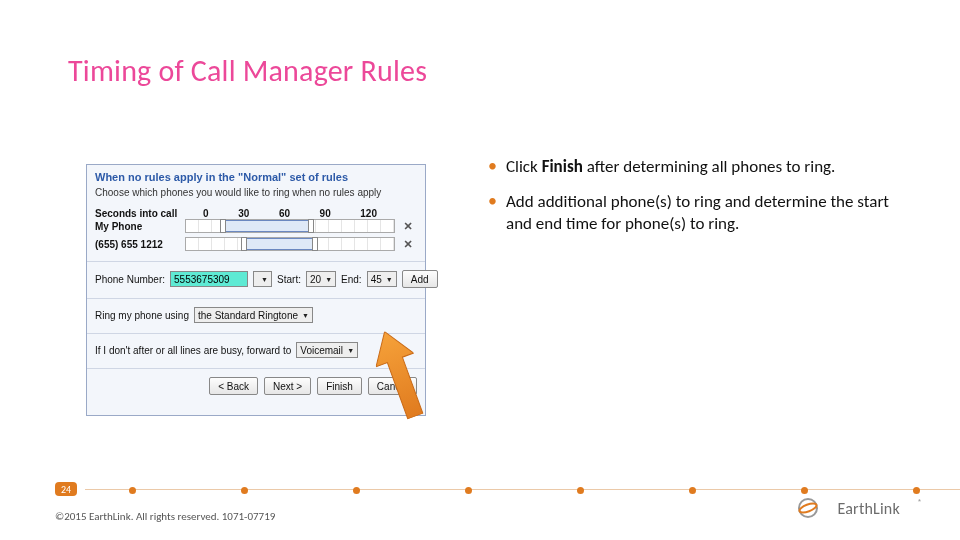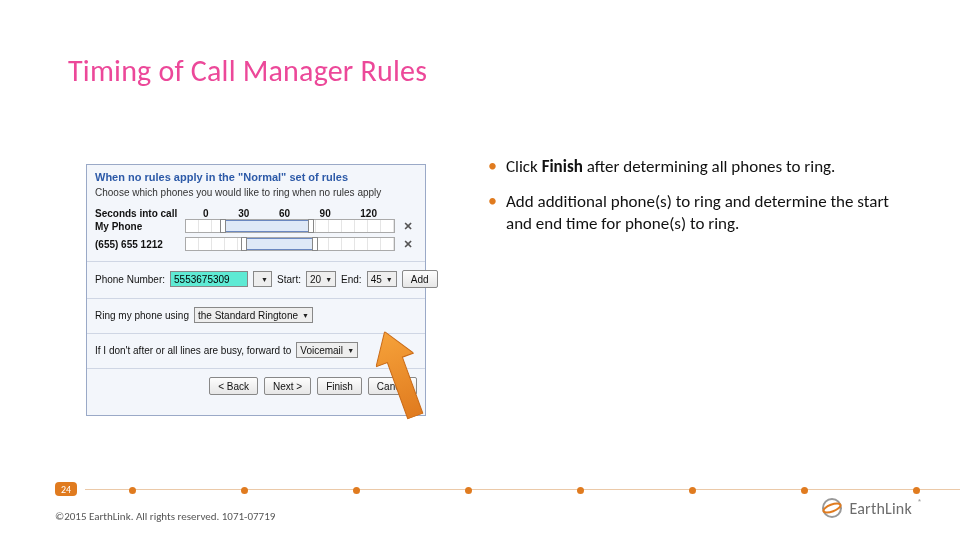--- a/index.html
+++ b/index.html
@@ -243,21 +243,21 @@
     font-size: 11px;
     color: #555;
   }
 
   .logo {
     position: absolute;
     right: 38px;
     bottom: 20px;
     display: flex;
     align-items: center;
-    gap: 6px;
+    gap: 18px;
     color: #6c6c6c;
   }
   .logo .word { font-size: 16px; font-weight: 400; letter-spacing: 0.2px; }
   .logo .reg { font-size: 8px; position: relative; top: -6px; }
   .logo svg { display: block; }
 </style>
 </head>
 <body>
 
 <div class="slide">

